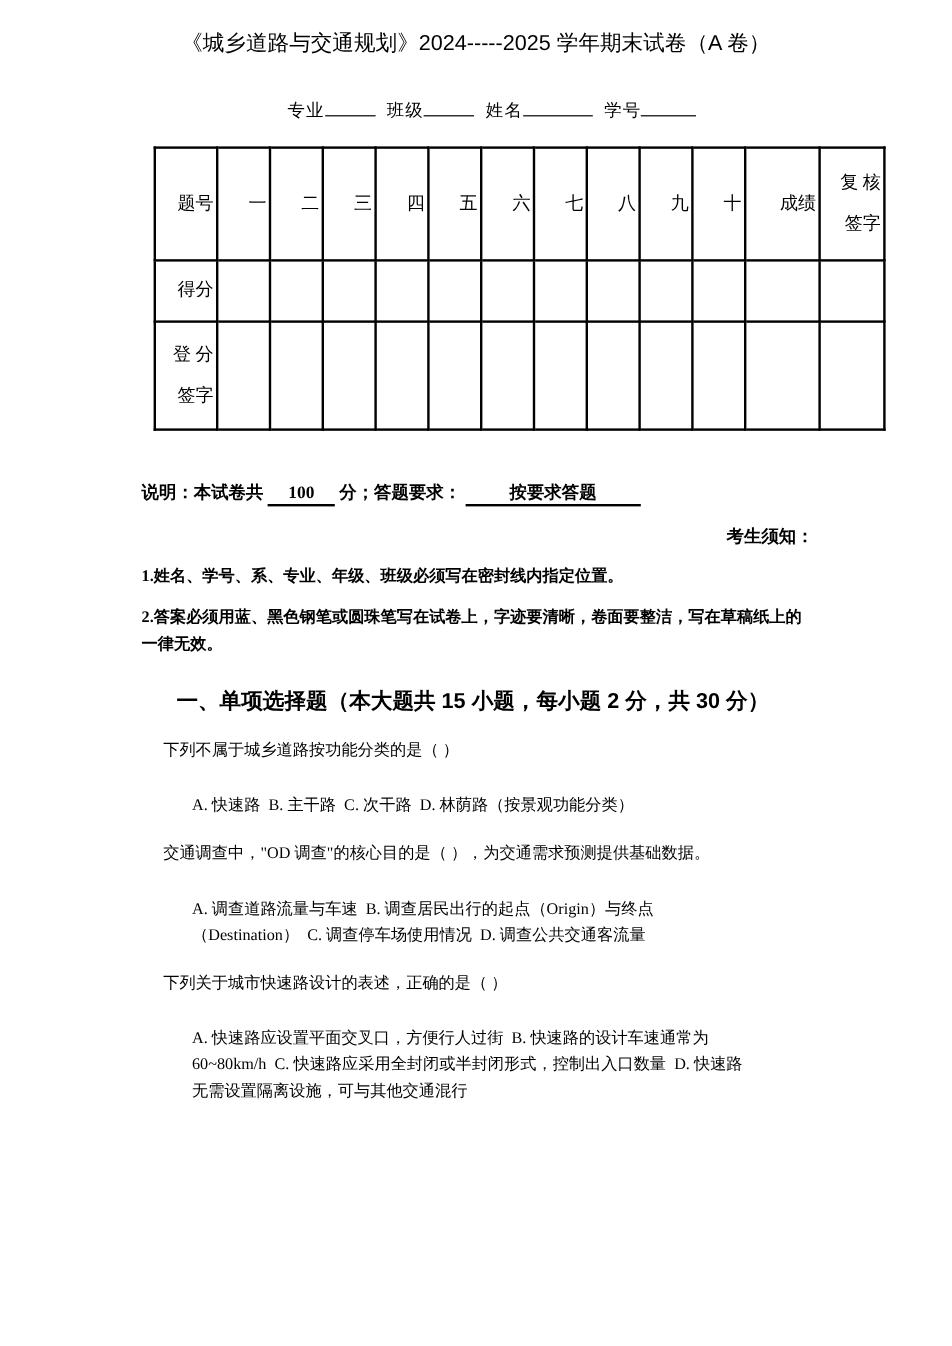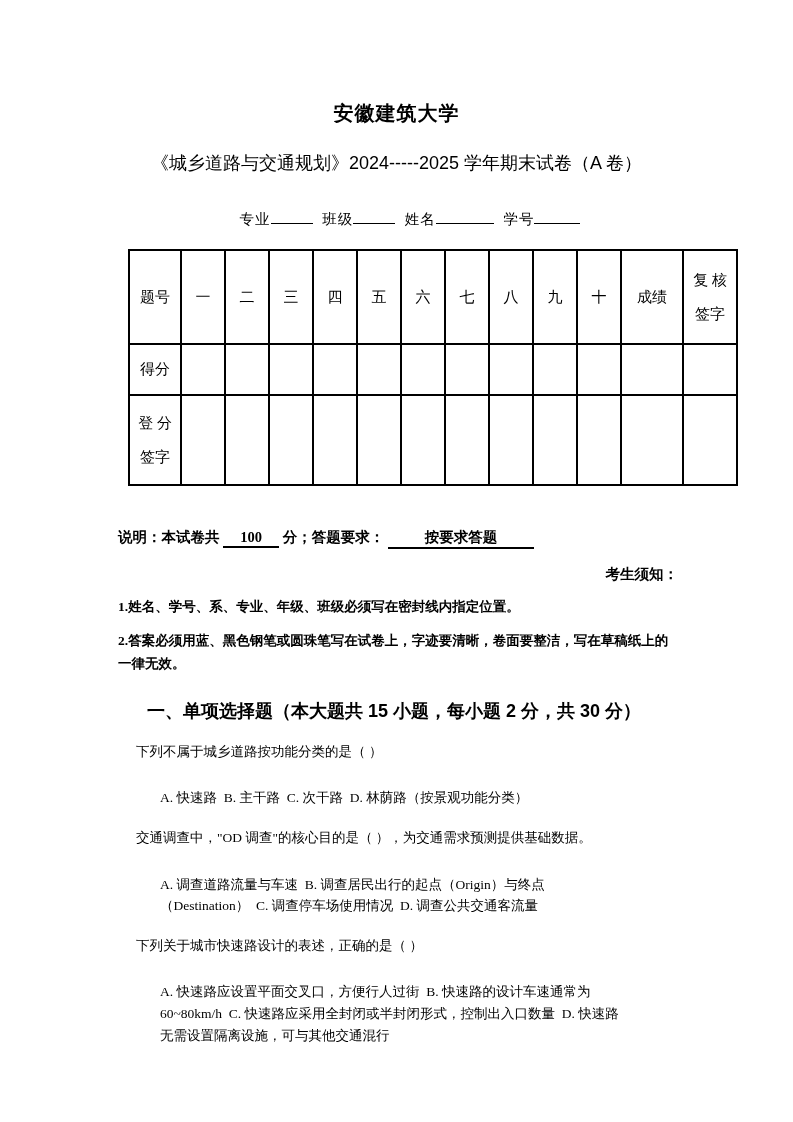--- a/index.html
+++ b/index.html
@@ -47,21 +47,21 @@
   .w46 { width: 46px; }
 
   .score-table {
     margin: 20px 0 0 128px;
     border-collapse: collapse;
     table-layout: fixed;
     width: 608px;
   }
   .score-table td {
     border: 2px solid #000;
-    text-align: center;
+    text-align: right;
     vertical-align: middle;
     font-size: 15px;
     line-height: 2.3;
     padding: 2px;
     overflow: hidden;
   }
   .row-head td { height: 94px; }
   .row-score td { height: 51px; }
   .row-sign td { height: 90px; }
 
@@ -111,21 +111,20 @@
     margin-left: 24px;
     max-width: 470px;
     white-space: pre-wrap;
   }
 </style>
 </head>
 <body>
 
 <div class="page">
 
-  <div class="title">安徽建筑大学</div>
 
   <div class="subtitle">《城乡道路与交通规划》2024-----2025 学年期末试卷（A 卷）</div>
 
   <div class="info-line">
     <span class="lbl">专业</span><span class="blank w42"></span>
     <span class="lbl">班级</span><span class="blank w42"></span>
     <span class="lbl">姓名</span><span class="blank w58"></span>
     <span class="lbl">学号</span><span class="blank w46"></span>
   </div>
 

